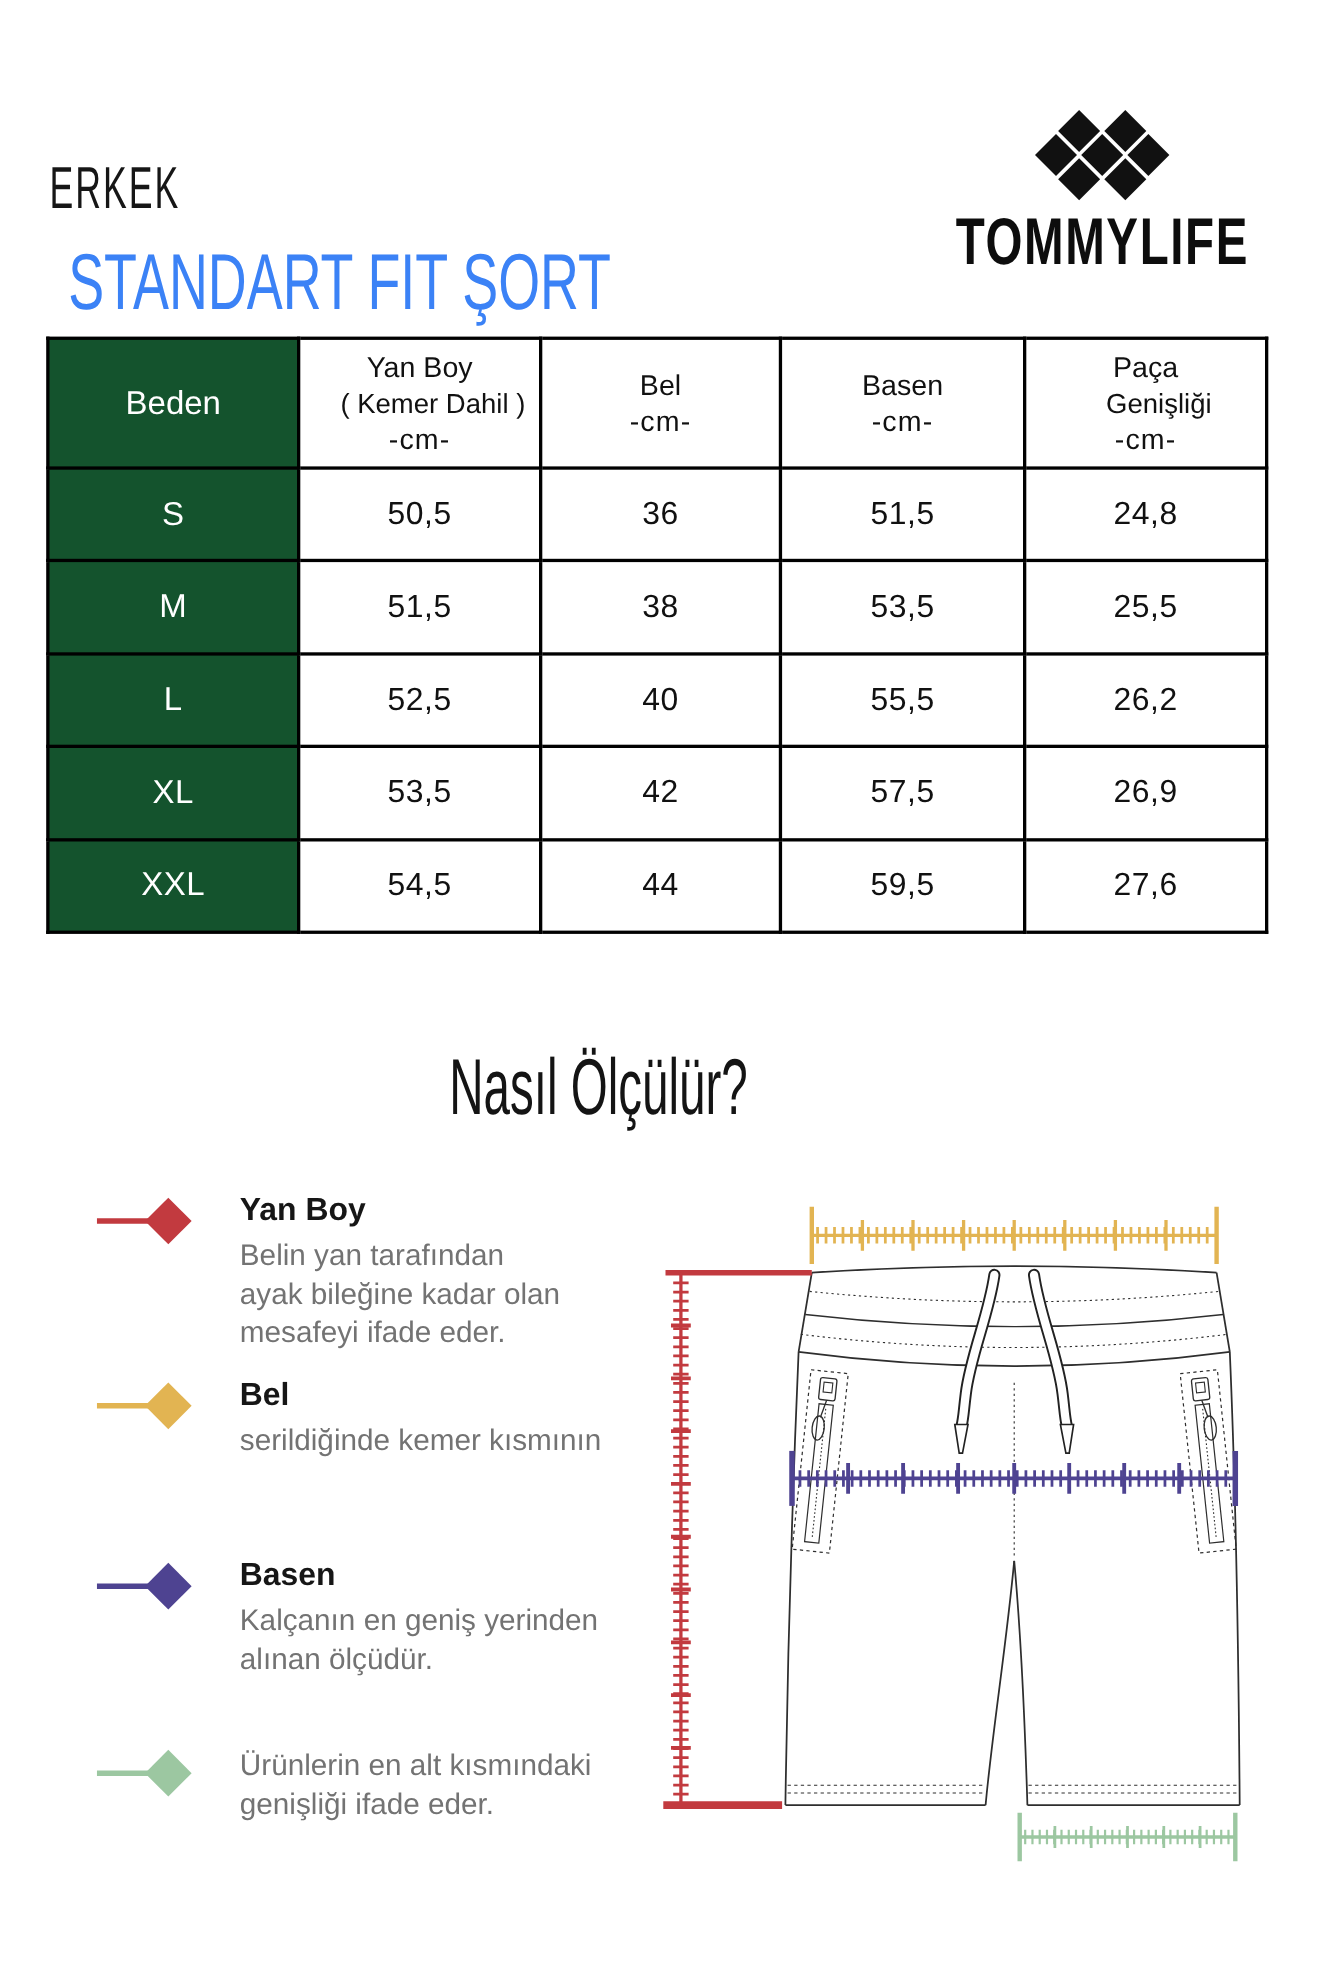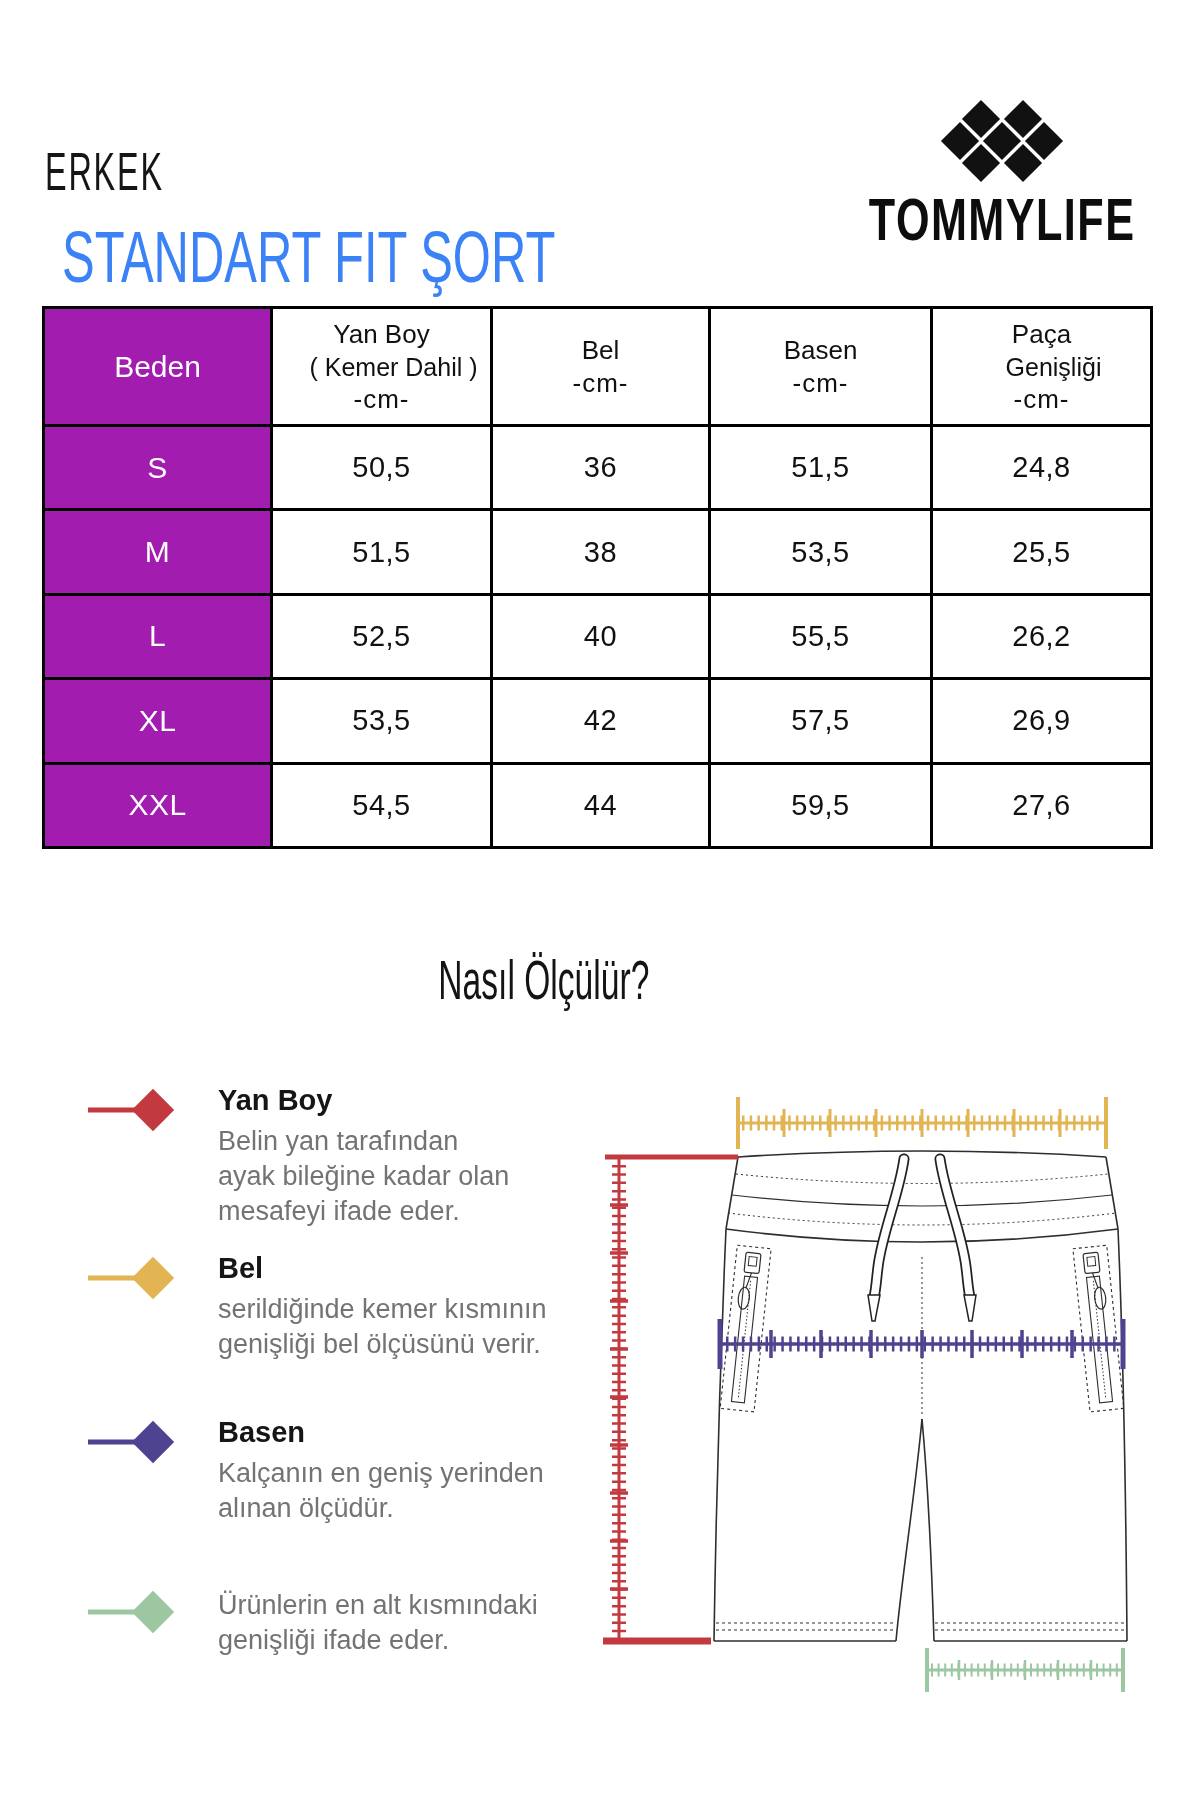--- a/index.html
+++ b/index.html
@@ -22,31 +22,31 @@
   .brand { margin-top:4px; font-size:60px; font-weight:700; color:#0d0d0d; letter-spacing:2px;
            line-height:1; white-space:nowrap; }
   .brand .condC { transform:scaleX(0.72); }
 
   
   table.size-table { position:absolute; left:42px; top:306px; width:1108px; height:543px;
            border-collapse:collapse; table-layout:fixed; }
   .size-table th, .size-table td { border:3px solid #000; text-align:center; vertical-align:middle;
            font-weight:400; color:#111; background:#fff; padding:0; }
   .size-table tr.head { height:118px; }
-  .size-table .dark { background:#a21caf; color:#fff; }
+  .size-table .dark { background:#14532d; color:#fff; }
   .size-table .col-label { font-size:26px; line-height:33px; }
   .size-table .col-sub { font-size:25px; line-height:32px;padding-left:24px; }
   .size-table .col-sub:empty, .size-table .col-unit:empty { display:none; }
   .size-table .col-unit { font-size:26px; line-height:33px; letter-spacing:1px; }
   .size-table .beden { font-size:30px; color:#fff; }
   .size-table td.dark { font-size:30px; }
   .size-table td { font-size:29px; letter-spacing:0.5px; }
 
   .howto-title { position:absolute; left:0; top:948px; width:1088px; text-align:center;
-           font-size:56px; color:#141414; line-height:1.15; white-space:nowrap; }
+           font-size:72px; color:#141414; line-height:1.15; white-space:nowrap; }
   .howto-title .condC { transform:scaleX(0.60); }
 
   
   .legend-item { position:absolute; left:88px; width:520px; }
   .legend-marker { position:absolute; left:0; top:2px; }
   .legend-text { position:absolute; left:130px; top:0; }
   .legend-name { font-size:29px; font-weight:700; color:#161616; line-height:36px; margin-top:2px; }
   .legend-desc-line { font-size:27px; color:#737373; line-height:35px; }
   .legend-desc-line:empty { display:none; }
   .legend-desc { margin-top:6px; }
@@ -173,21 +173,20 @@
 
   <div class="legend-item" style="top:1248px">
     <svg class="legend-marker" width="120" height="56">
       <line x1="0" y1="28" x2="50" y2="28" stroke-width="5" stroke="#e2b452"></line>
       <rect x="50" y="13" width="30" height="30" transform="rotate(45 65 28)" fill="#e2b452"></rect>
     </svg>
     <div class="legend-text">
       <div class="legend-name">Bel</div>
       <div class="legend-desc">
         <div class="legend-desc-line">serildiğinde kemer kısmının</div>
-        <div class="legend-desc-line">genişliği bel ölçüsünü verir.</div>
       </div>
     </div>
   </div>
 
   <div class="legend-item" style="top:1412px">
     <svg class="legend-marker" width="120" height="56">
       <line x1="0" y1="28" x2="50" y2="28" stroke-width="5" stroke="#4e4391"></line>
       <rect x="50" y="13" width="30" height="30" transform="rotate(45 65 28)" fill="#4e4391"></rect>
     </svg>
     <div class="legend-text">

